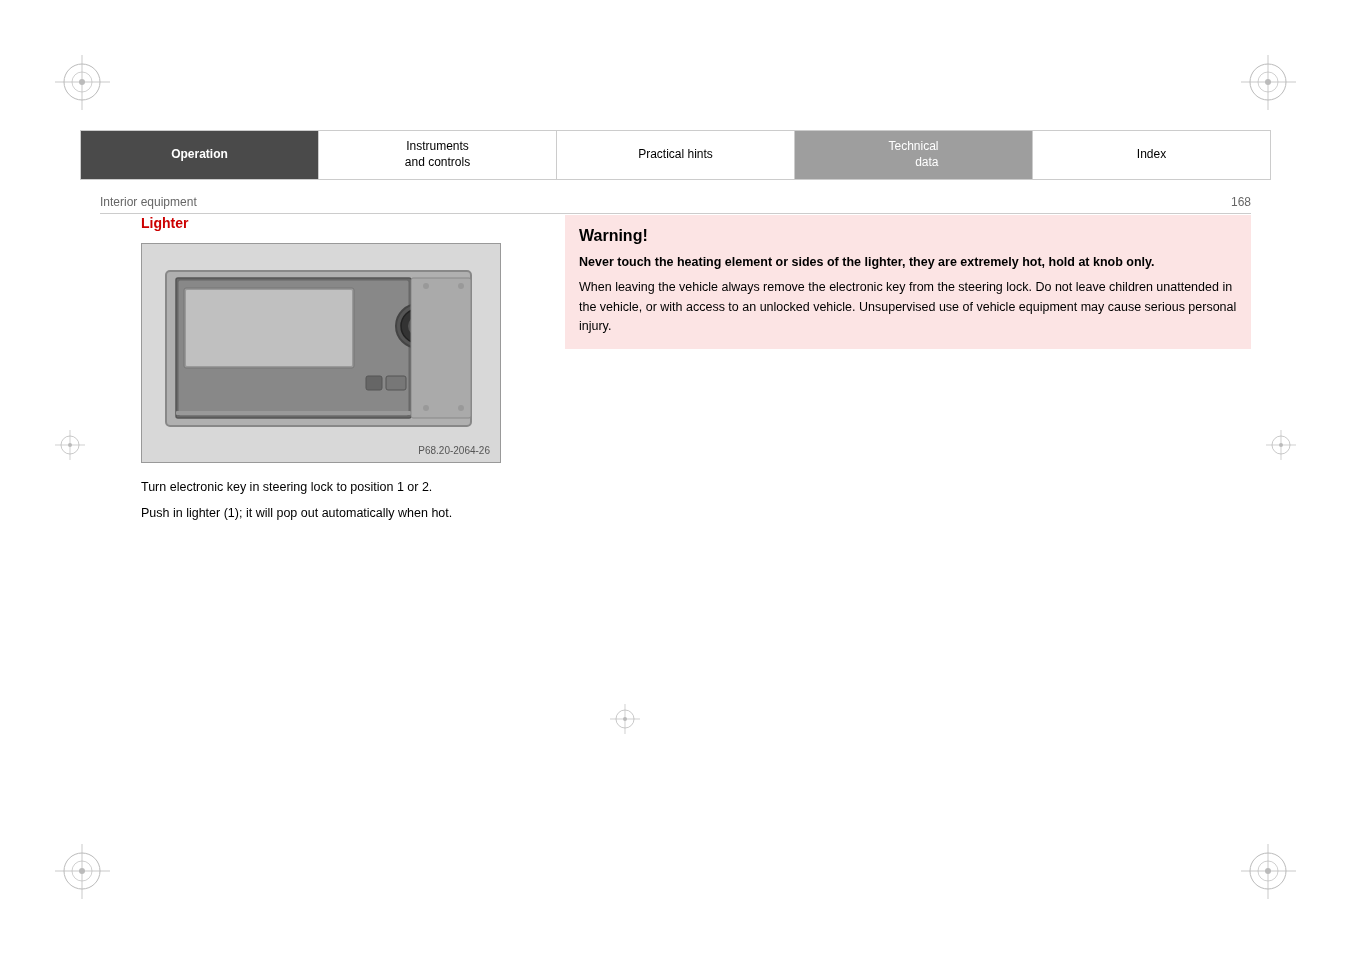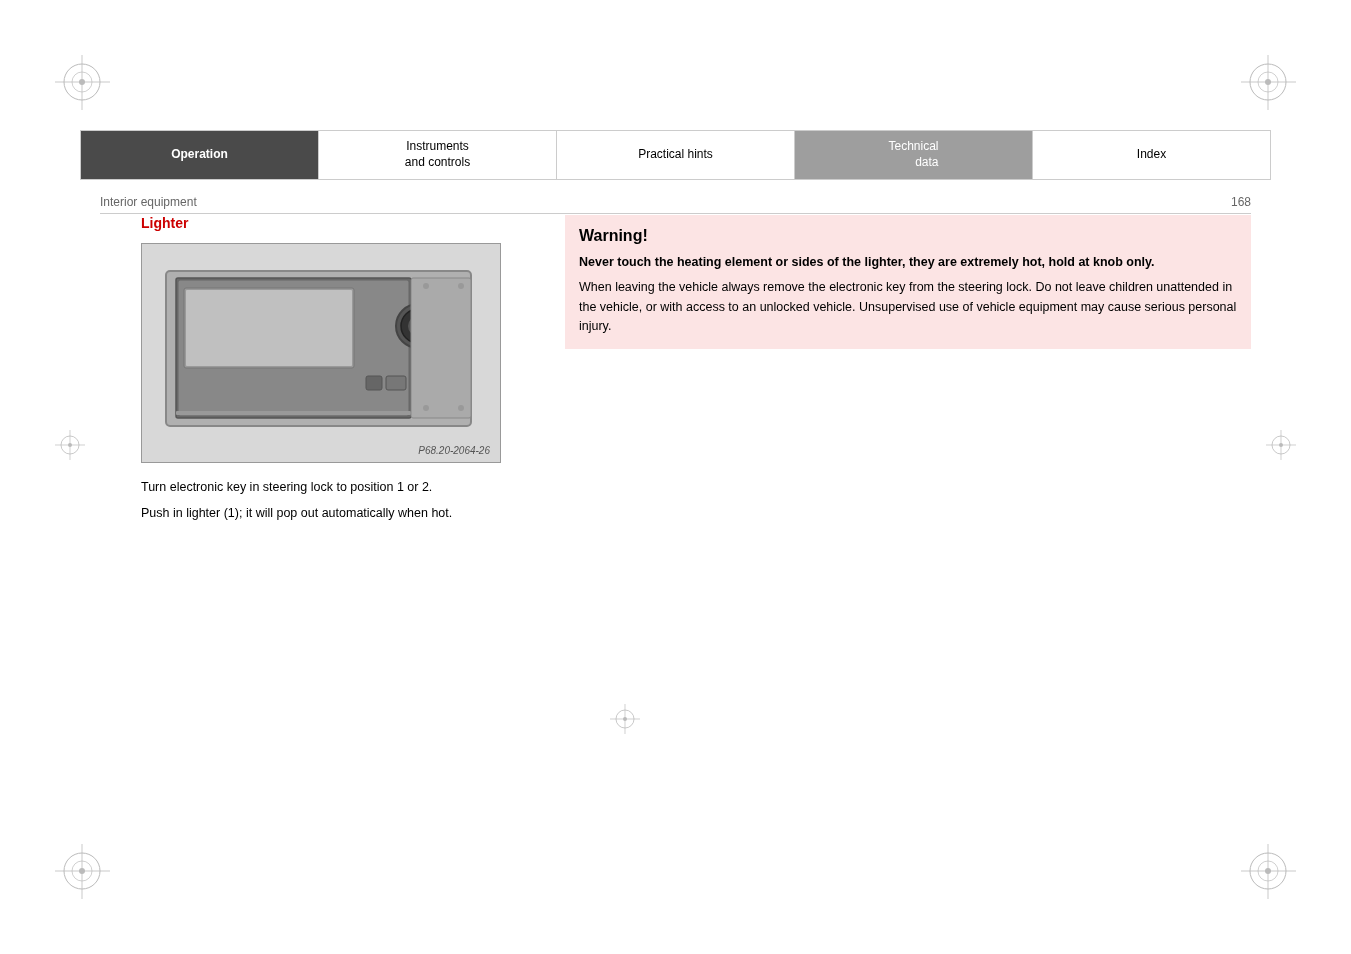--- a/index.html
+++ b/index.html
@@ -99,21 +99,20 @@
     .lighter-image-box {
       width: 360px;
       height: 220px;
       border: 1px solid #999;
       background: #d8d8d8;
       position: relative;
       display: flex;
       align-items: center;
       justify-content: center;
       overflow: hidden;
-      font-style: italic;
     }
 
     
     .image-caption {
       position: absolute;
       bottom: 6px;
       right: 10px;
       font-size: 10px;
       color: #555;
     }

